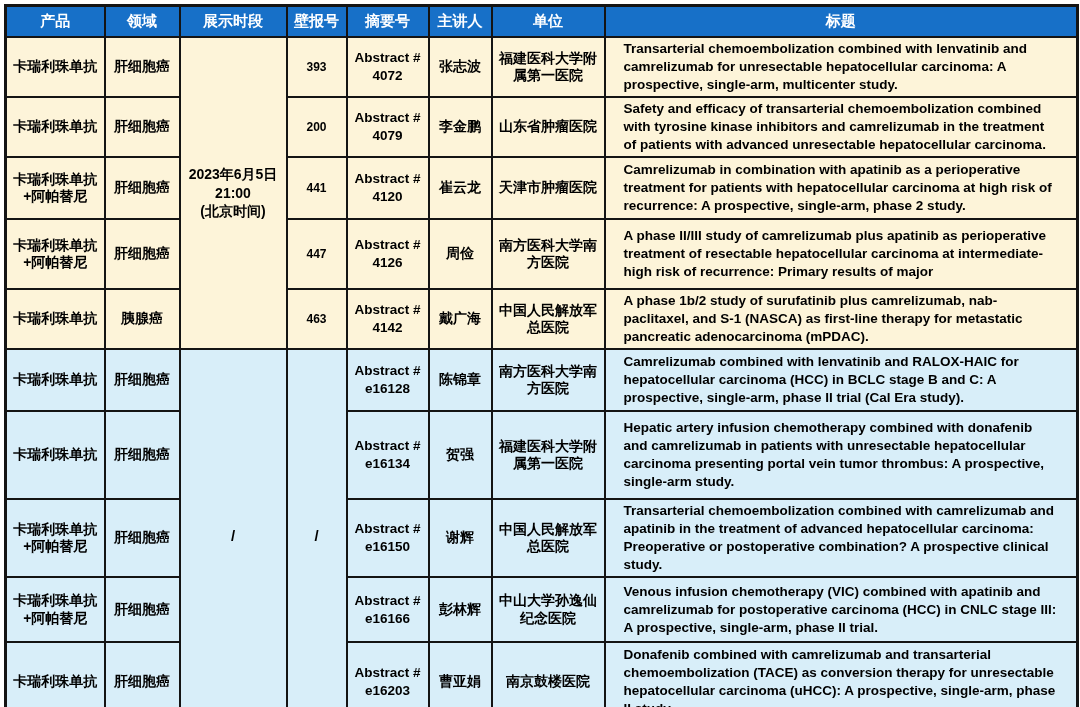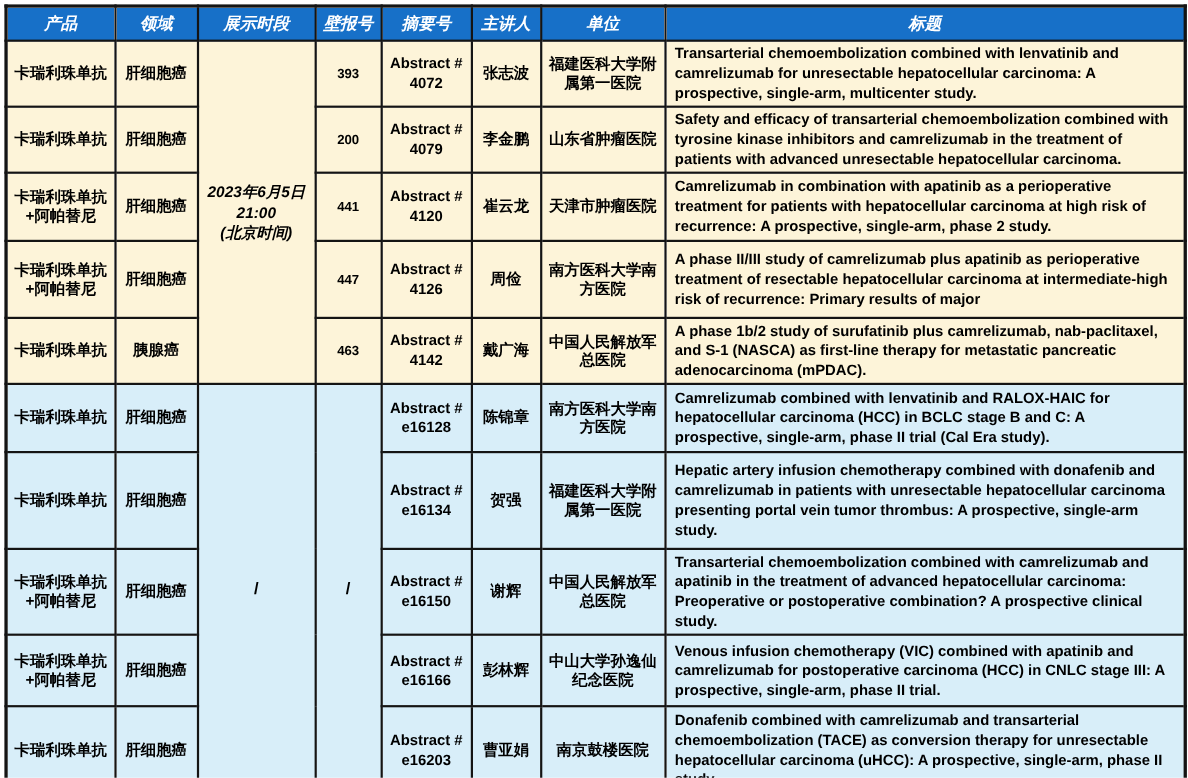--- a/index.html
+++ b/index.html
@@ -3,28 +3,28 @@
 <meta charset="utf-8">
 <style>
   html,body{margin:0;padding:0;background:#ffffff;}
   body{width:1080px;height:707px;overflow:hidden;
        font-family:"Liberation Sans","DejaVu Sans",sans-serif;}
   .wrap{padding:4px;}
   table{border-collapse:collapse;table-layout:fixed;width:1072px;
         border:3px solid var(--border);color:#000;font-weight:bold;}
   th,td{border:2px solid var(--border);vertical-align:middle;text-align:center;
         overflow:hidden;padding:1px 3px;word-break:break-word;}
-  thead th{background:var(--header-bg);color:#fff;font-size:15px;height:25px;padding:2px;font-style:italic;}
+  thead th{background:var(--header-bg);color:#fff;font-size:15px;height:25px;padding:2px;}
   tbody.s1 td{background:var(--section1-bg);}
   tbody.s2 td{background:var(--section2-bg);}
   .zh{font-size:14px;line-height:1.25;}
   .num{font-size:12px;}
   .abs{font-size:13.5px;line-height:1.3;padding:1px 0;}
-  .title{font-size:13.5px;line-height:18px;text-align:left;padding:2px 8px;}
-  .time{font-size:14px;line-height:1.35;font-style:italic;}
+  .title{font-size:13.5px;line-height:18px;text-align:left;padding:2px 18px;}
+  .time{font-size:14px;line-height:1.35;}
   .slash{font-size:15px;}
   
   tr.r1{height:58px} tr.r2{height:59px} tr.r3{height:62px} tr.r4{height:70px}
   tr.r5{height:53px} tr.r6{height:62px} tr.r7{height:88px} tr.r8{height:75px}
   tr.r9{height:65px} tr.r10{height:80px}
 </style>
 </head>
 <body>
 
 <div class="wrap">

